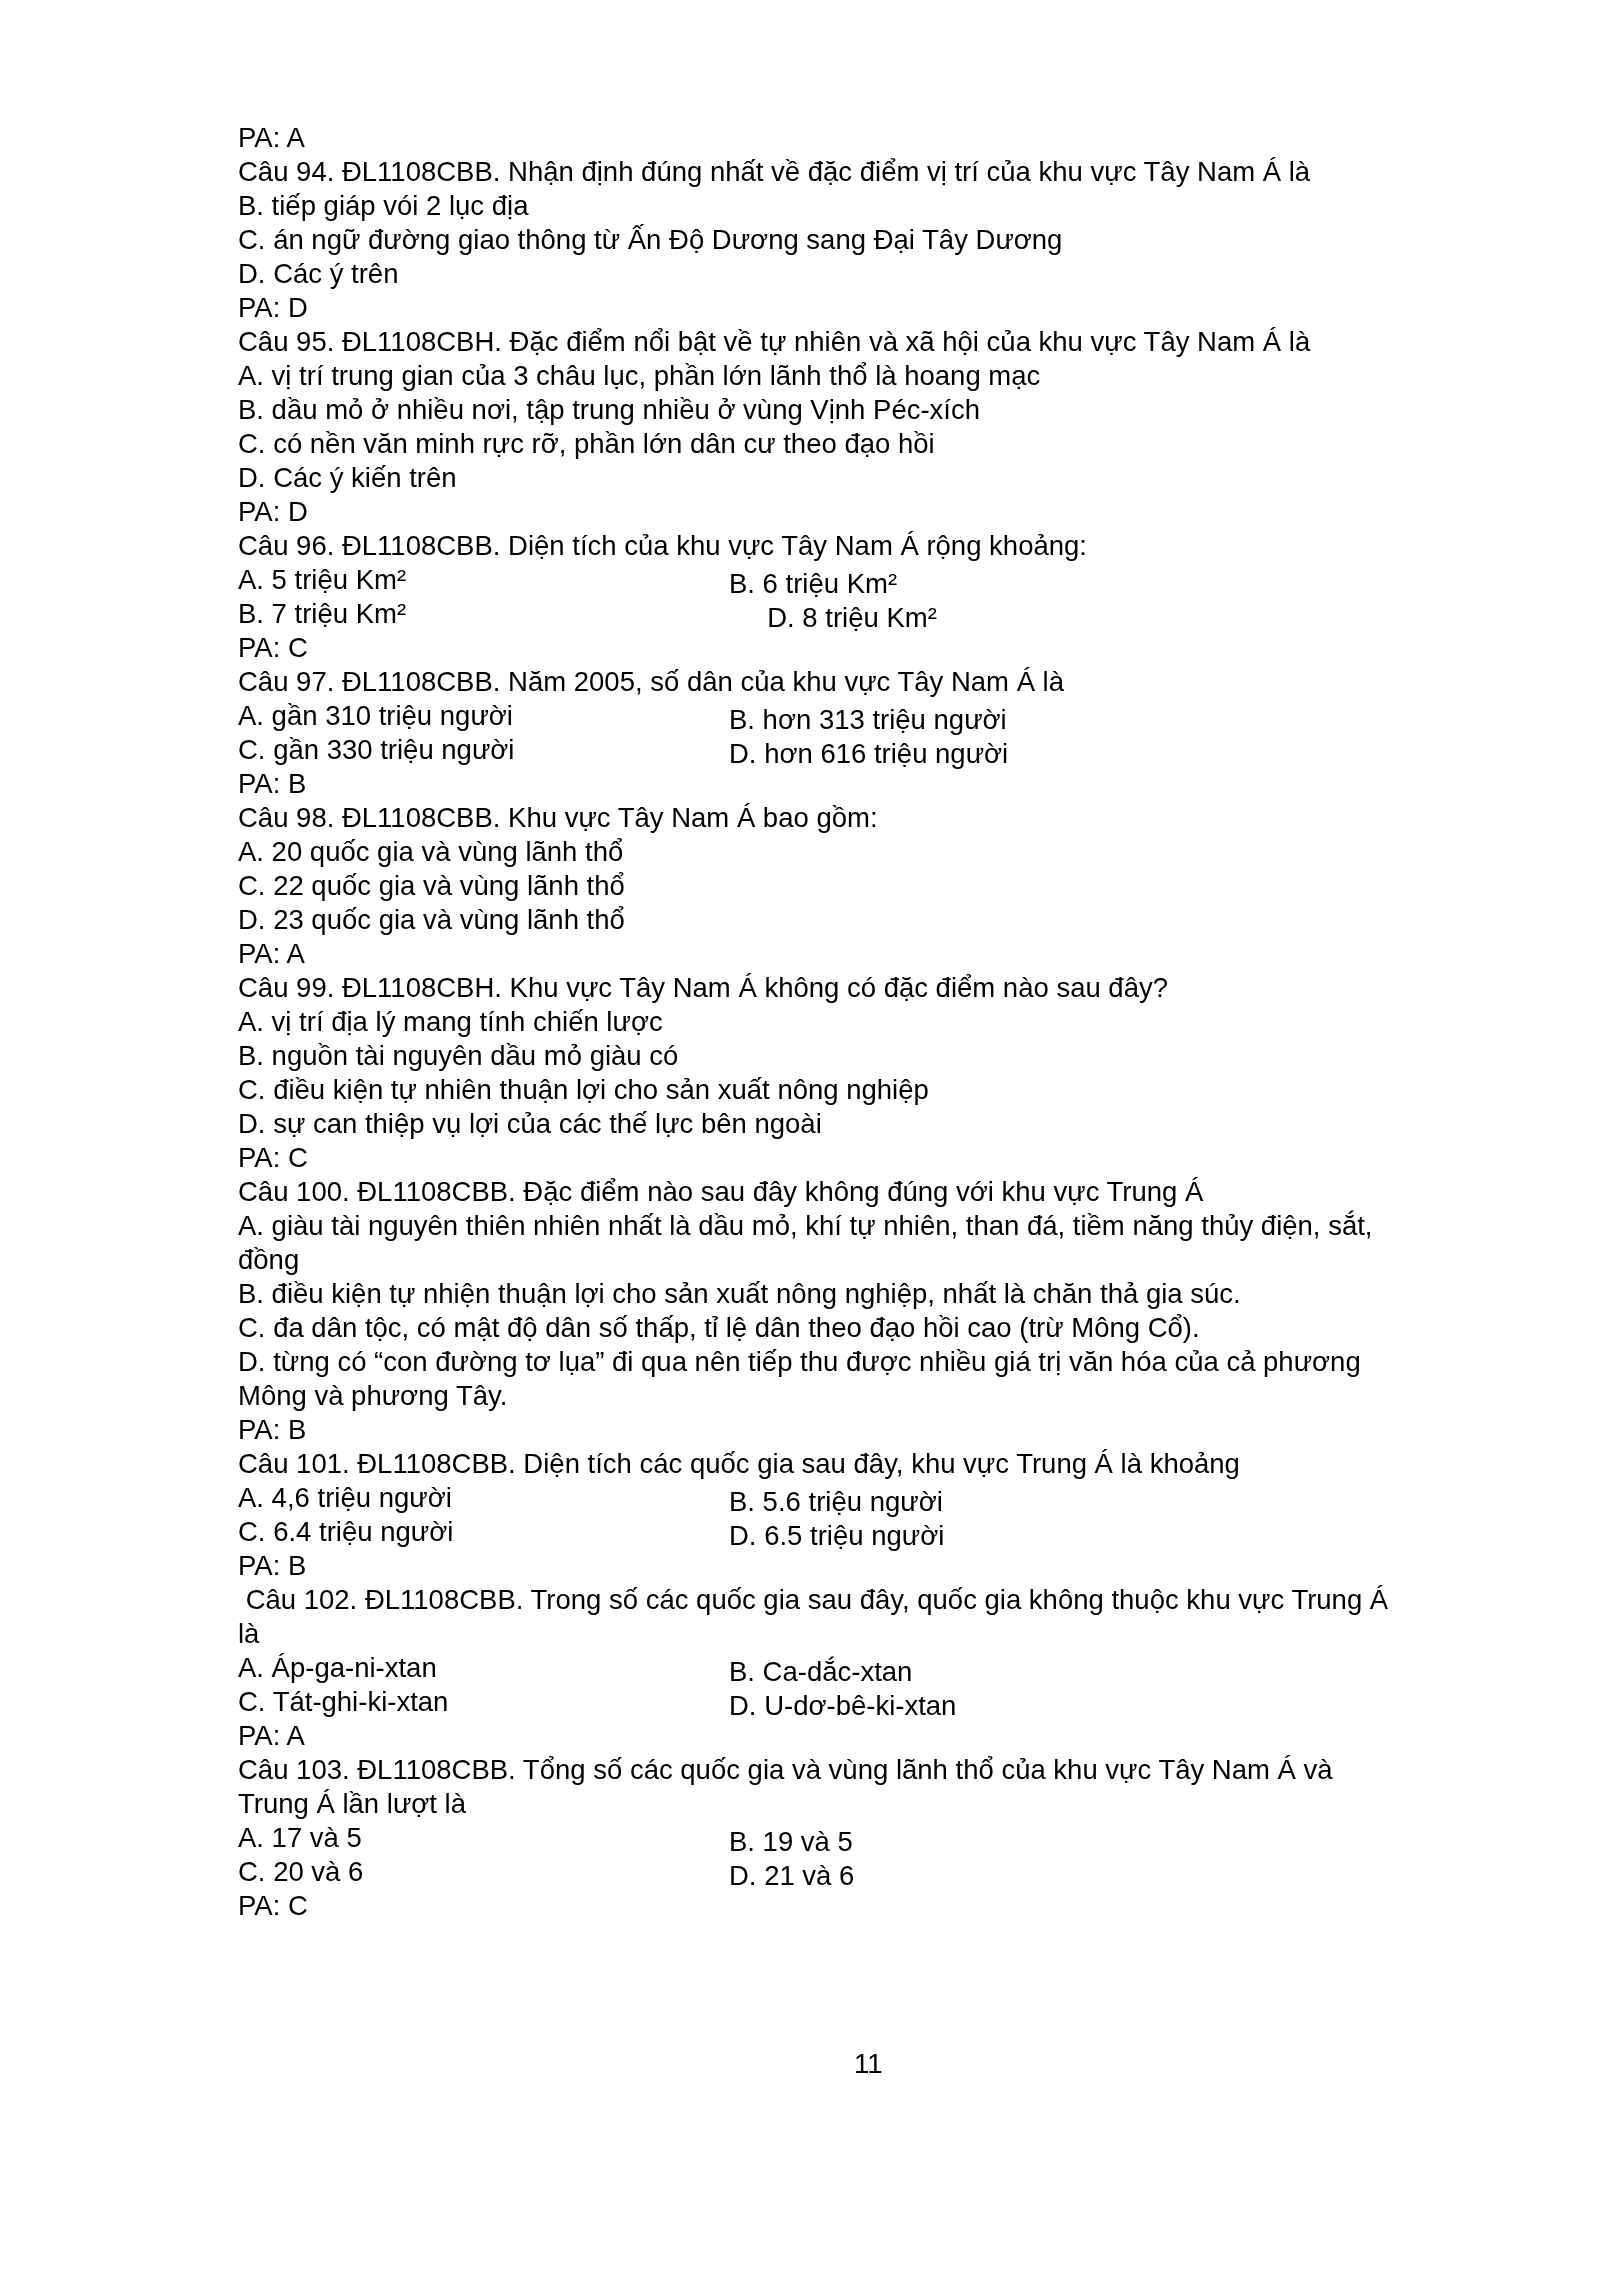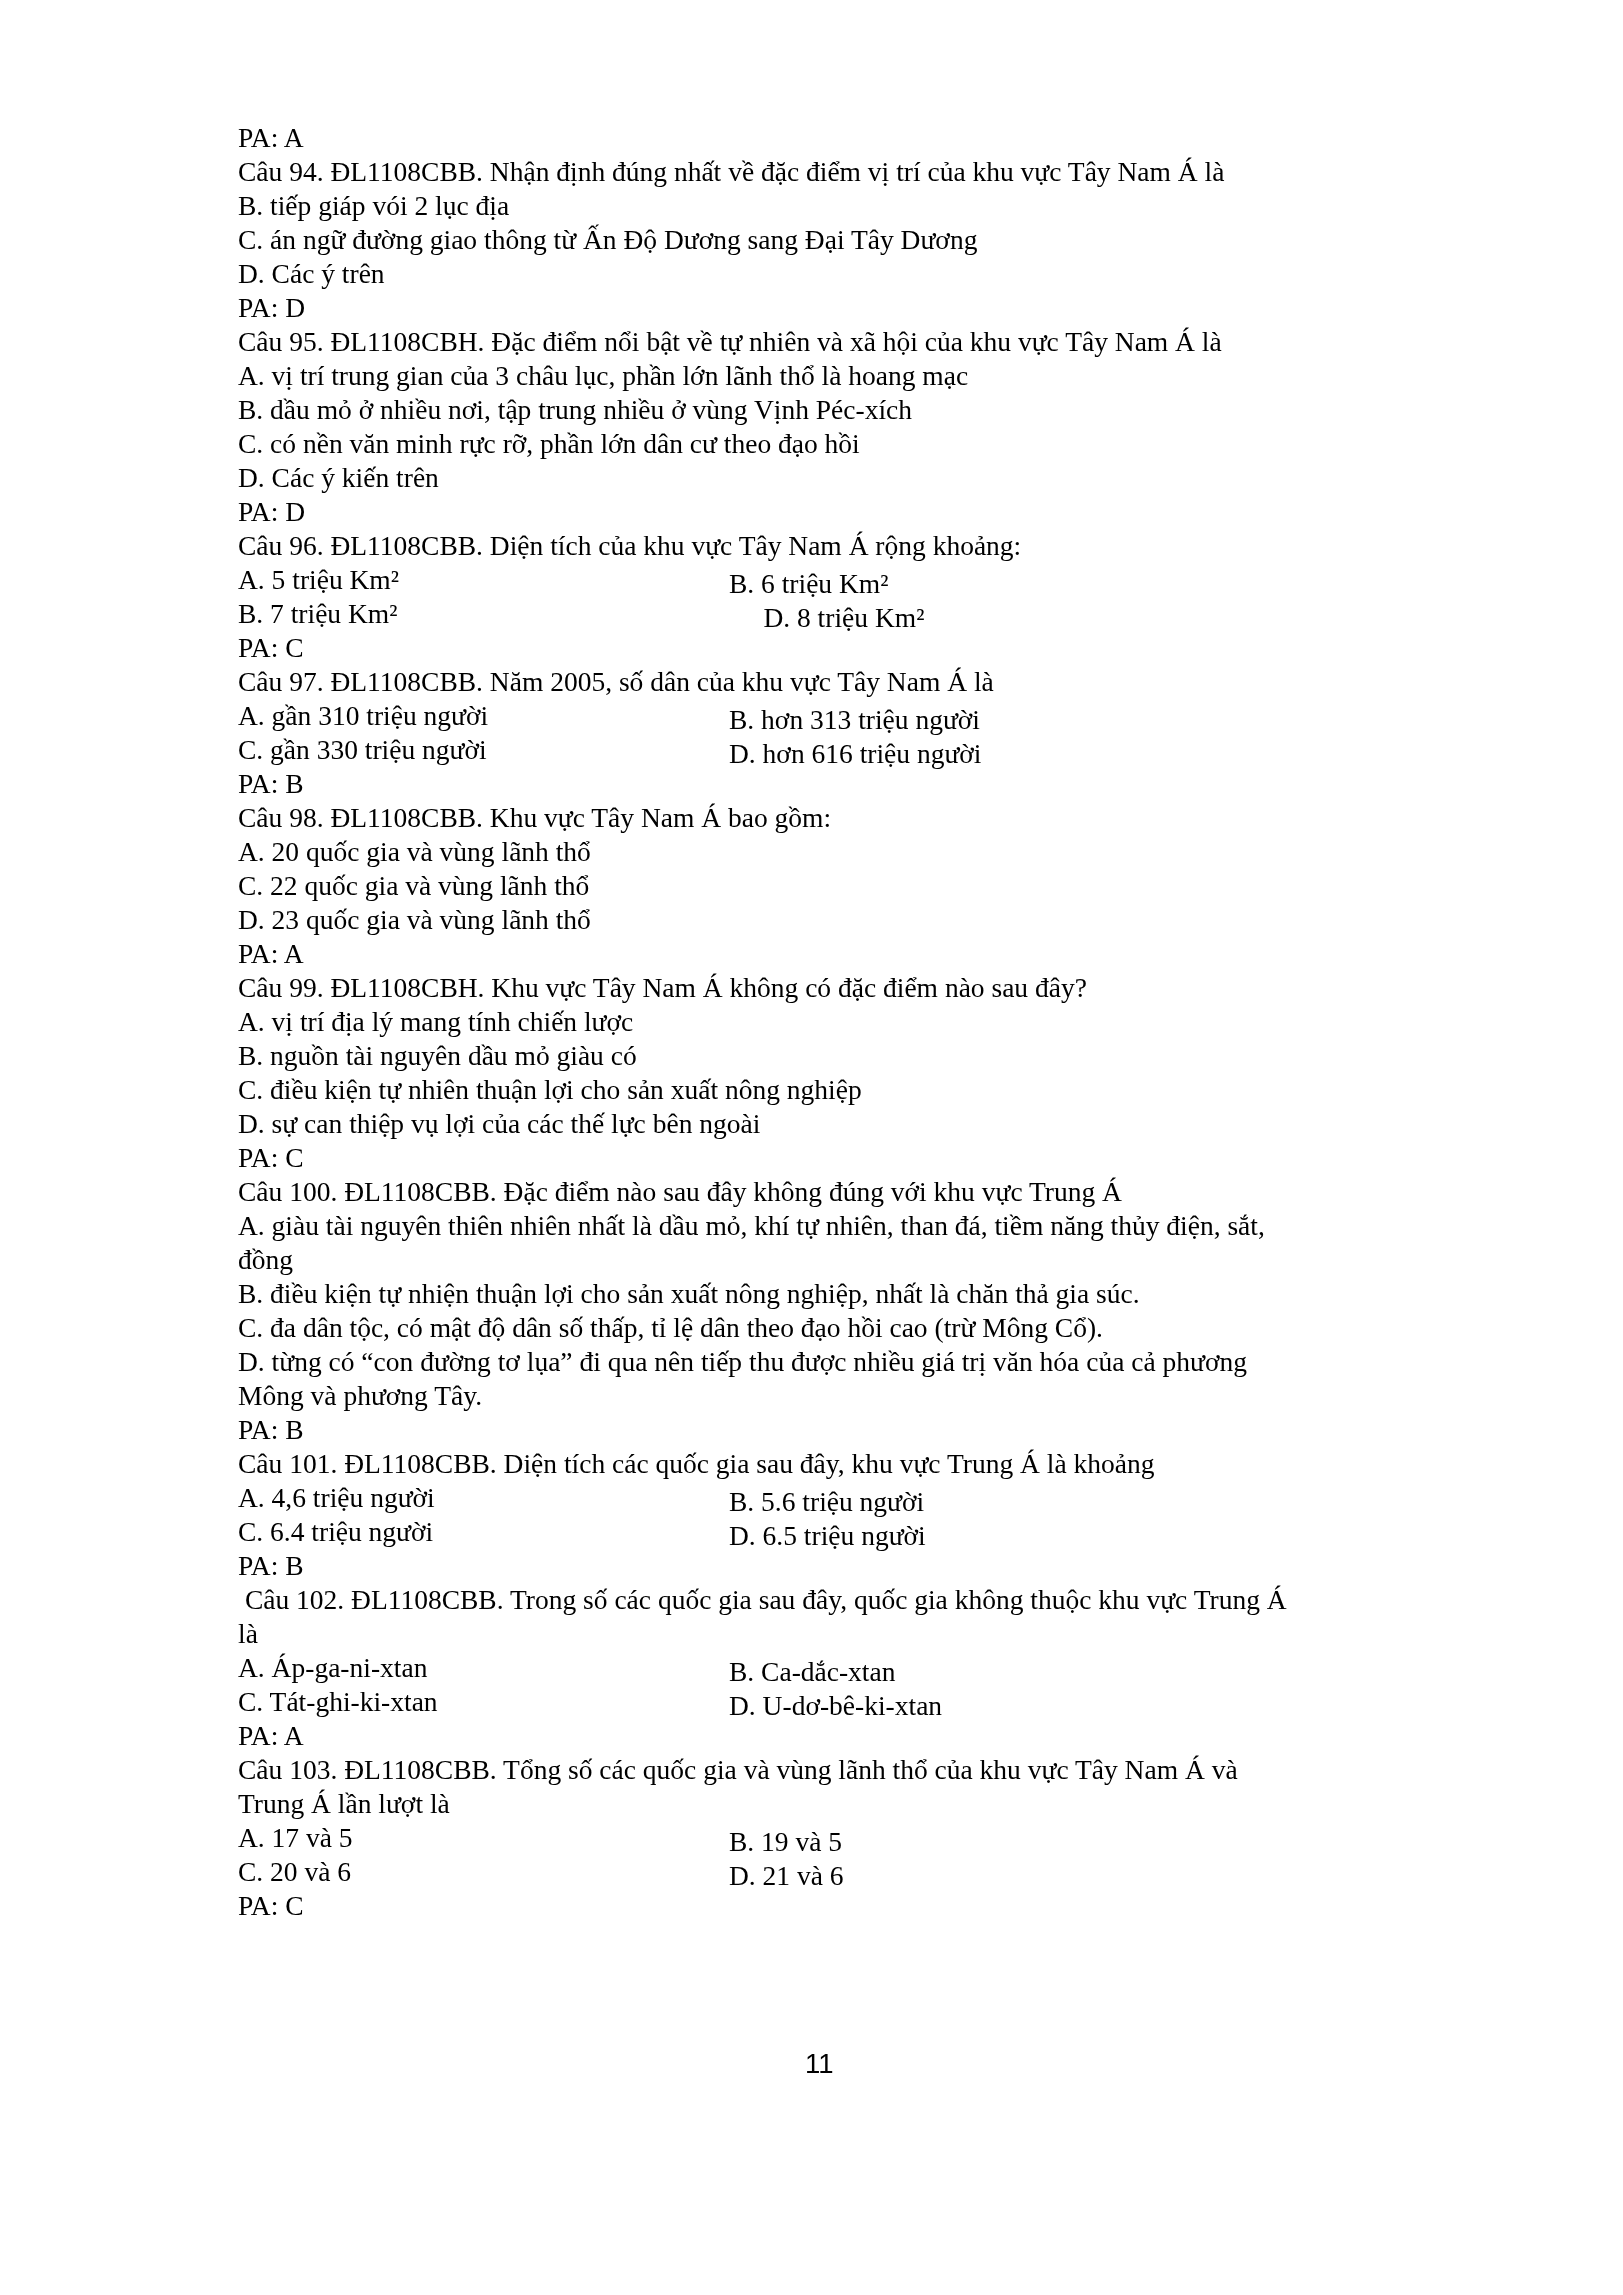--- a/index.html
+++ b/index.html
@@ -17,31 +17,30 @@
     left: 238px;
     top: 121px;
     width: 1276px;
   }
   .line {
     position: relative;
     height: 34px;
     line-height: 34px;
     font-size: 27.5px;
     white-space: pre;
-    font-family: Liberation Serif, serif;
   }
   .col2 {
     position: absolute;
     left: 491px;
     top: 4px;
     white-space: pre;
   }
   .page-number {
     position: absolute;
-    left: 805px;
+    left: 854px;
     top: 2047px;
     font-size: 27.5px;
     line-height: 34px;
   }
 </style>
 </head>
 <body>
 
 <div class="content">
     <div class="line">PA: A</div>

